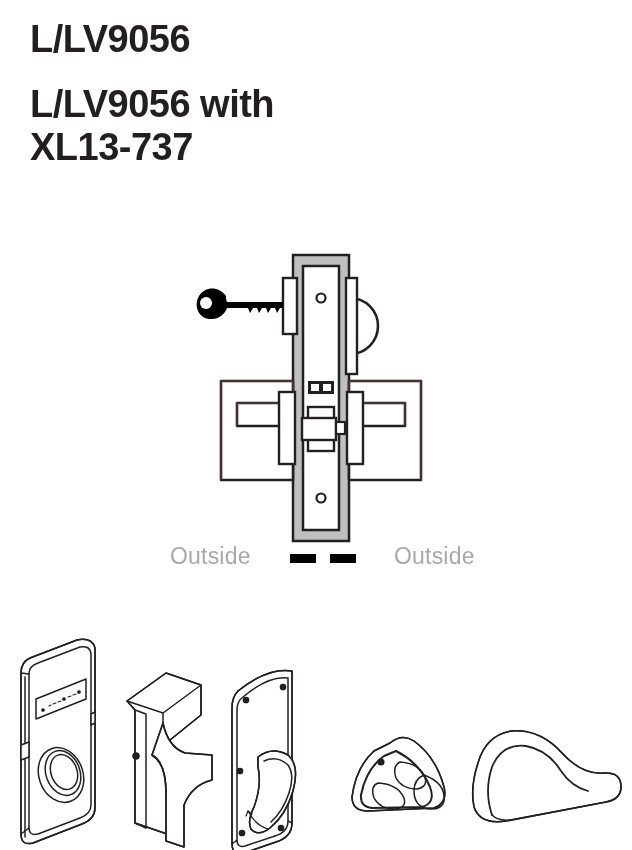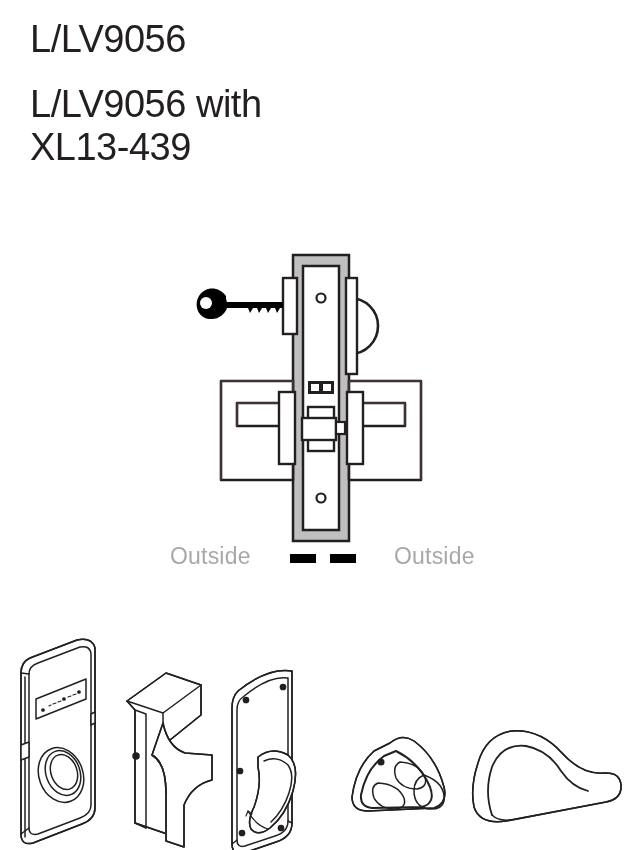--- a/index.html
+++ b/index.html
@@ -18,21 +18,21 @@
 
   
   #headings {
     position: absolute;
     left: 30px;
     top: 18px;
     width: 470px;
   }
   .heading {
     font-size: 38px;
-    font-weight: normal;
+    font-weight: bold;
     line-height: 1.13;
     letter-spacing: -0.5px;
     color: #231f20;
     margin: 0;
     white-space: pre-line;
   }
   #heading-primary { margin-bottom: 22px; }
 
   
   #lock-diagram {
@@ -81,21 +81,21 @@
     height: 235px;
   }
   #hardware-row svg { display: block; }
 </style>
 </head>
 <body>
 
 <div id="headings">
   <h1 class="heading" id="heading-primary">L/LV9056</h1>
   <h2 class="heading" id="heading-secondary">L/LV9056 with
-XL13-439</h2>
+XL13-737</h2>
 </div>
 
 <div id="lock-diagram">
   <svg width="632" height="345" viewBox="0 0 632 345" xmlns="http://www.w3.org/2000/svg">
 
     <g>
       <rect x="293" y="15" width="56" height="286" fill="#bfbfbf" stroke="#231f20" stroke-width="2.5"></rect>
     </g>
 
     <g>

